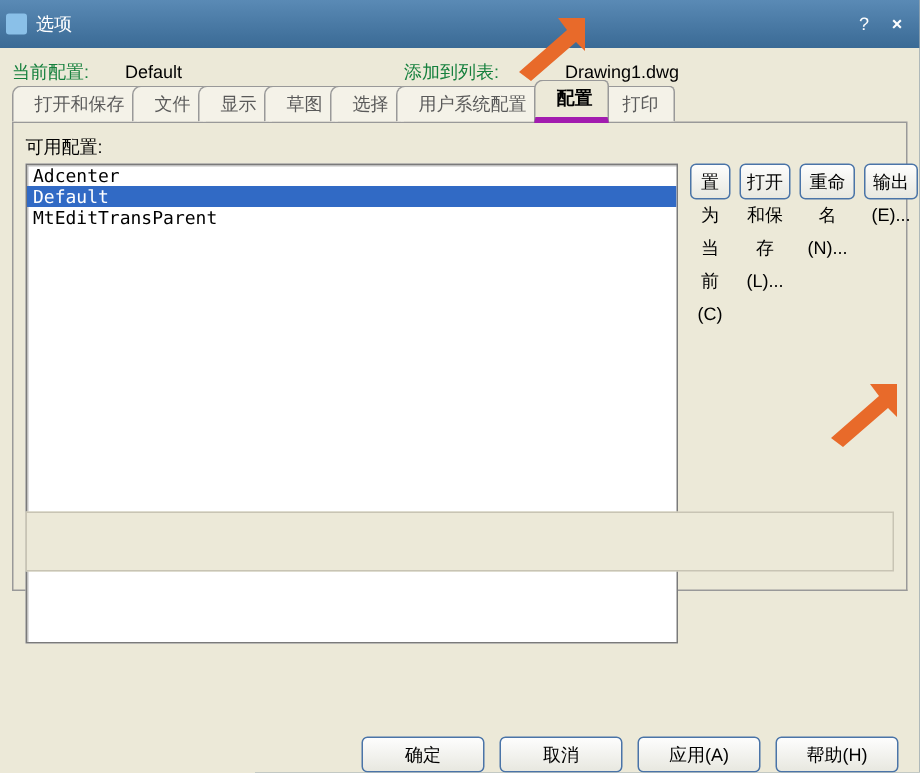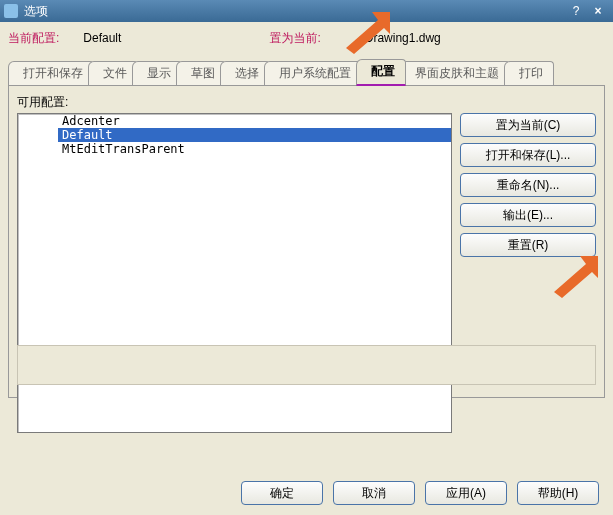--- a/index.html
+++ b/index.html
@@ -7,21 +7,21 @@
     margin: 0;
     font-family: "SimSun", "Microsoft YaHei", sans-serif;
     font-size: 12px;
     background: #4a6a8a;
     width: 613px;
     height: 515px;
     overflow: hidden;
     position: relative;
   }
   .titlebar {
-    height: 22px;
+    height: 32px;
     background: linear-gradient(to bottom, #5a8ab5, #3a6a95);
     color: #fff;
     display: flex;
     align-items: center;
     padding: 0 4px;
     position: relative;
   }
   .titlebar .appicon {
     width: 14px; height: 14px;
     background: #8ac0e8;
@@ -44,25 +44,25 @@
     height: calc(100% - 22px);
     padding: 6px 8px 8px 8px;
     position: relative;
   }
   .inforow {
     display: flex;
     align-items: center;
     gap: 4px;
     height: 20px;
   }
-  .inforow .label { color: #be185d; }
+  .inforow .label { color: #15803d; }
   .inforow .value { margin-left: 20px; }
   .inforow .gap { width: 140px; }
   .tabs {
-    margin-top: 14px;
+    margin-top: 0;
     display: flex;
     align-items: flex-end;
     height: 24px;
     border-bottom: 1px solid #999;
     position: relative;
   }
   .tab {
     position: relative;
     padding: 3px 10px 3px 14px;
     margin-right: -6px;
@@ -72,21 +72,21 @@
     border-top-left-radius: 6px;
     border-top-right-radius: 4px;
     cursor: pointer;
     color: #5a5a5a;
   }
   .tab.active {
     background: #ece9d8;
     color: #000;
     font-weight: bold;
     z-index: 2;
-    border-bottom: 2px solid #a21caf;
+    border-bottom: 4px solid #a21caf;
     margin-bottom: -1px;
     padding-bottom: 4px;
   }
   .tabpage {
     border: 1px solid #999;
     border-top: none;
     padding: 8px;
     height: 312px;
     position: relative;
     background: #ece9d8;
@@ -103,30 +103,28 @@
     border: 1px solid #7a7a7a;
     box-shadow: inset 1px 1px 0 #c0c0c0;
     font-family: "Consolas","SimSun",monospace;
     overflow: auto;
   }
   .listitem {
     padding: 0 4px;
     line-height: 14px;
     white-space: pre;
     cursor: default;
-    margin-left: 40px;
   }
   .listitem.selected {
     background: #316ac5;
     color: #fff;
   }
   .btncol {
     width: 136px;
     display: flex;
-    flex-direction: column;
     gap: 6px;
   }
   .btn {
     height: 24px;
     border: 1px solid #4a74a8;
     border-radius: 4px;
     background: linear-gradient(to bottom, #fdfdfd, #e8e8e0);
     text-align: center;
     line-height: 22px;
     cursor: pointer;
@@ -172,33 +170,32 @@
   <div class="winbtn help">?</div>
   <div class="winbtn close">×</div>
 </div>
 
 <div class="client">
 
   <div class="inforow">
     <span class="label">当前配置:</span>
     <span class="value">Default</span>
     <span class="gap"></span>
-    <span class="label">置为当前:</span>
+    <span class="label">添加到列表:</span>
     <span class="value" style="margin-left:40px">Drawing1.dwg</span>
   </div>
 
   <div class="tabs">
     <div class="tab">打开和保存</div>
     <div class="tab">文件</div>
     <div class="tab">显示</div>
     <div class="tab">草图</div>
     <div class="tab">选择</div>
     <div class="tab">用户系统配置</div>
     <div class="tab active">配置</div>
-    <div class="tab">界面皮肤和主题</div>
     <div class="tab">打印</div>
   </div>
 
   <div class="tabpage">
     <div class="avail-label">可用配置:</div>
 
     <div class="contentrow">
       <div class="listbox">
         <div class="listitem">Adcenter</div>
         <div class="listitem selected">Default</div>

